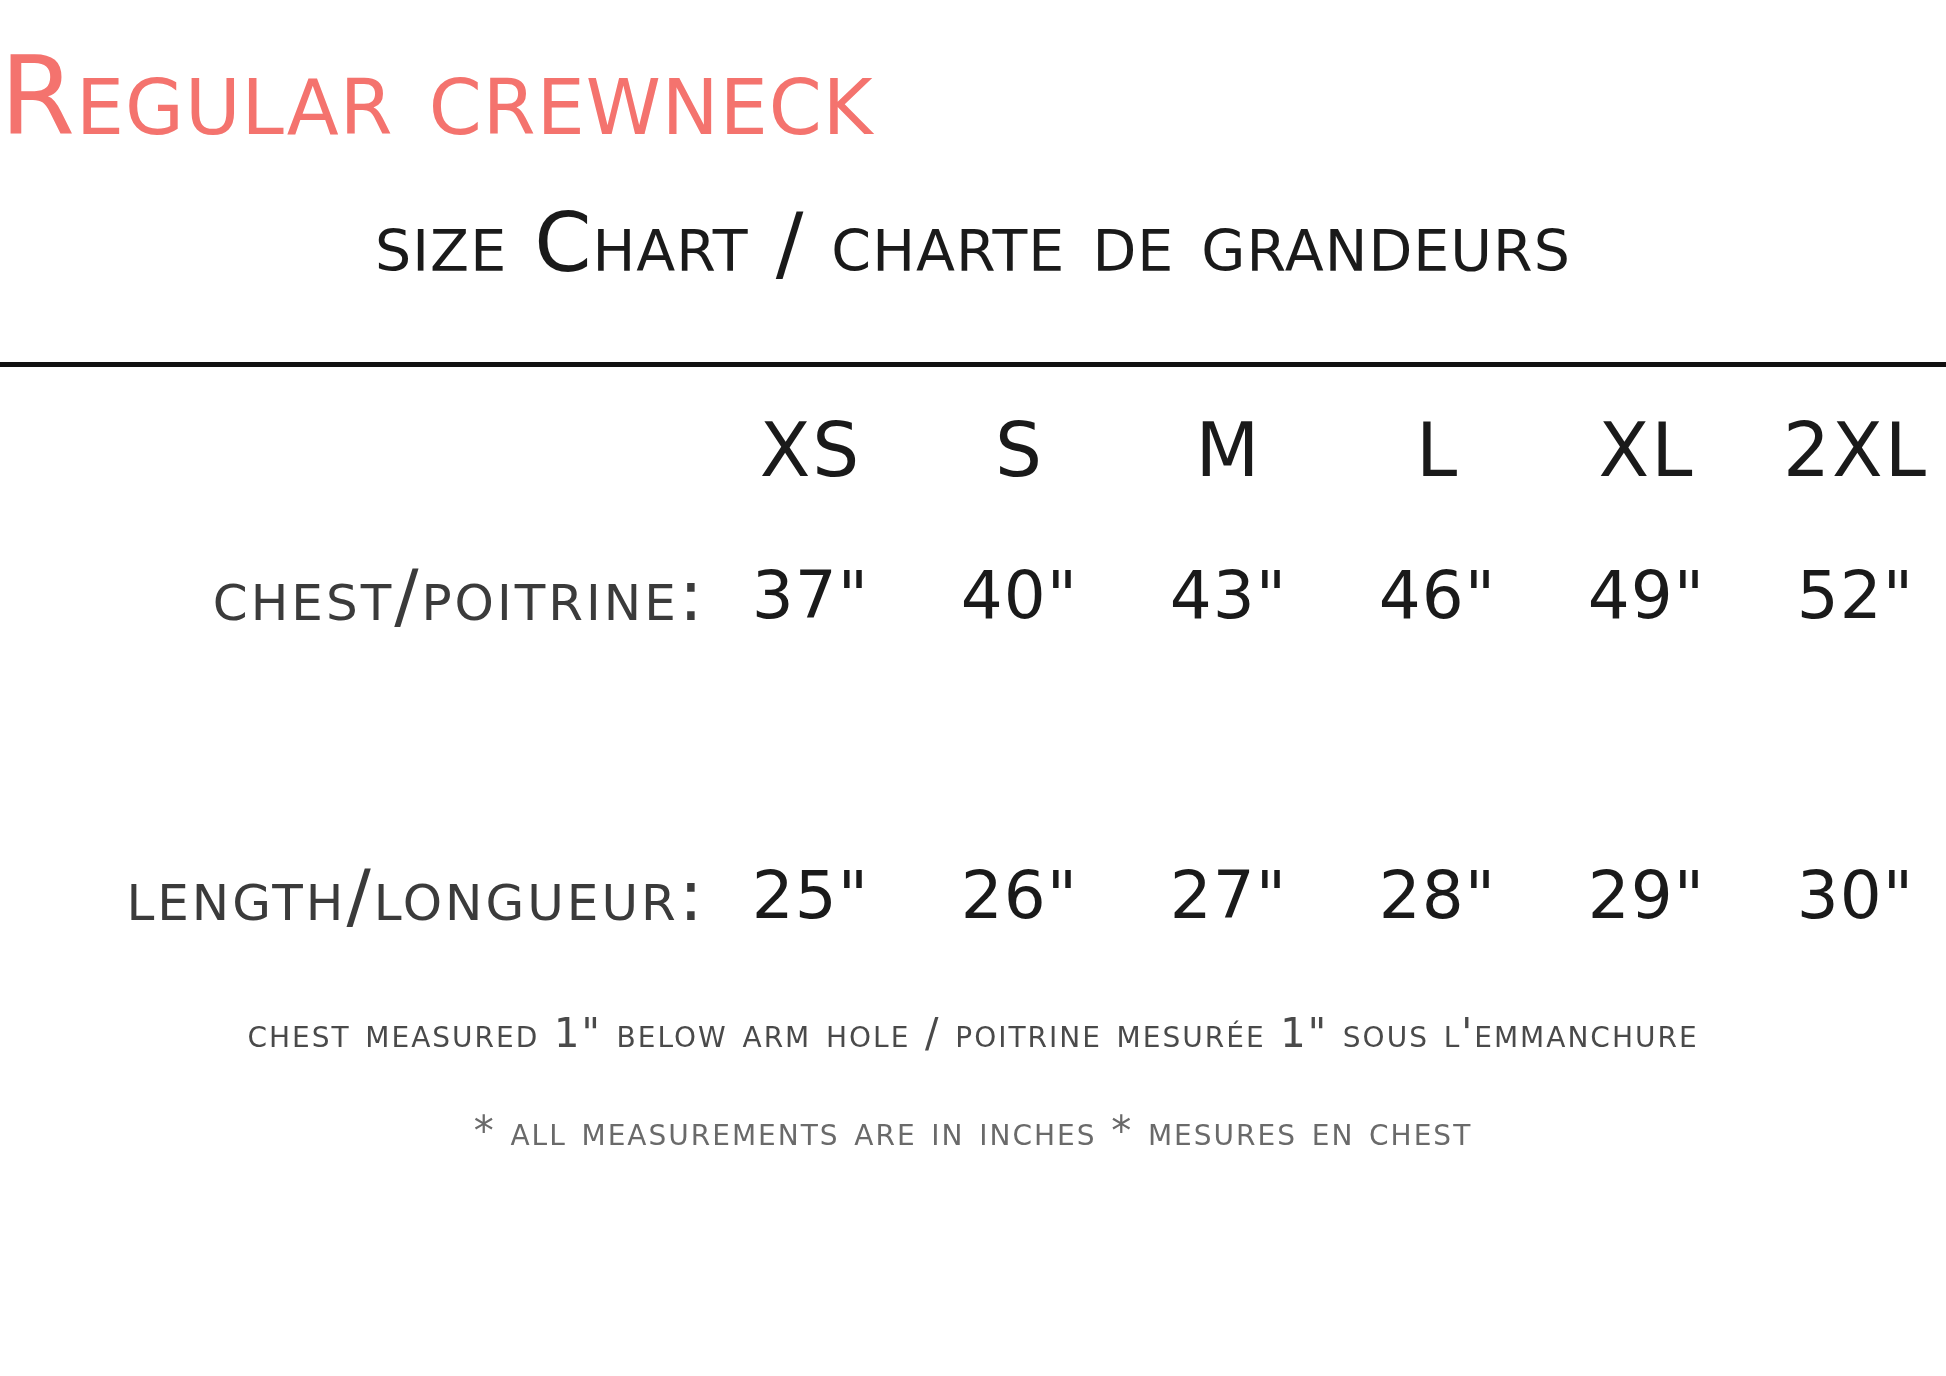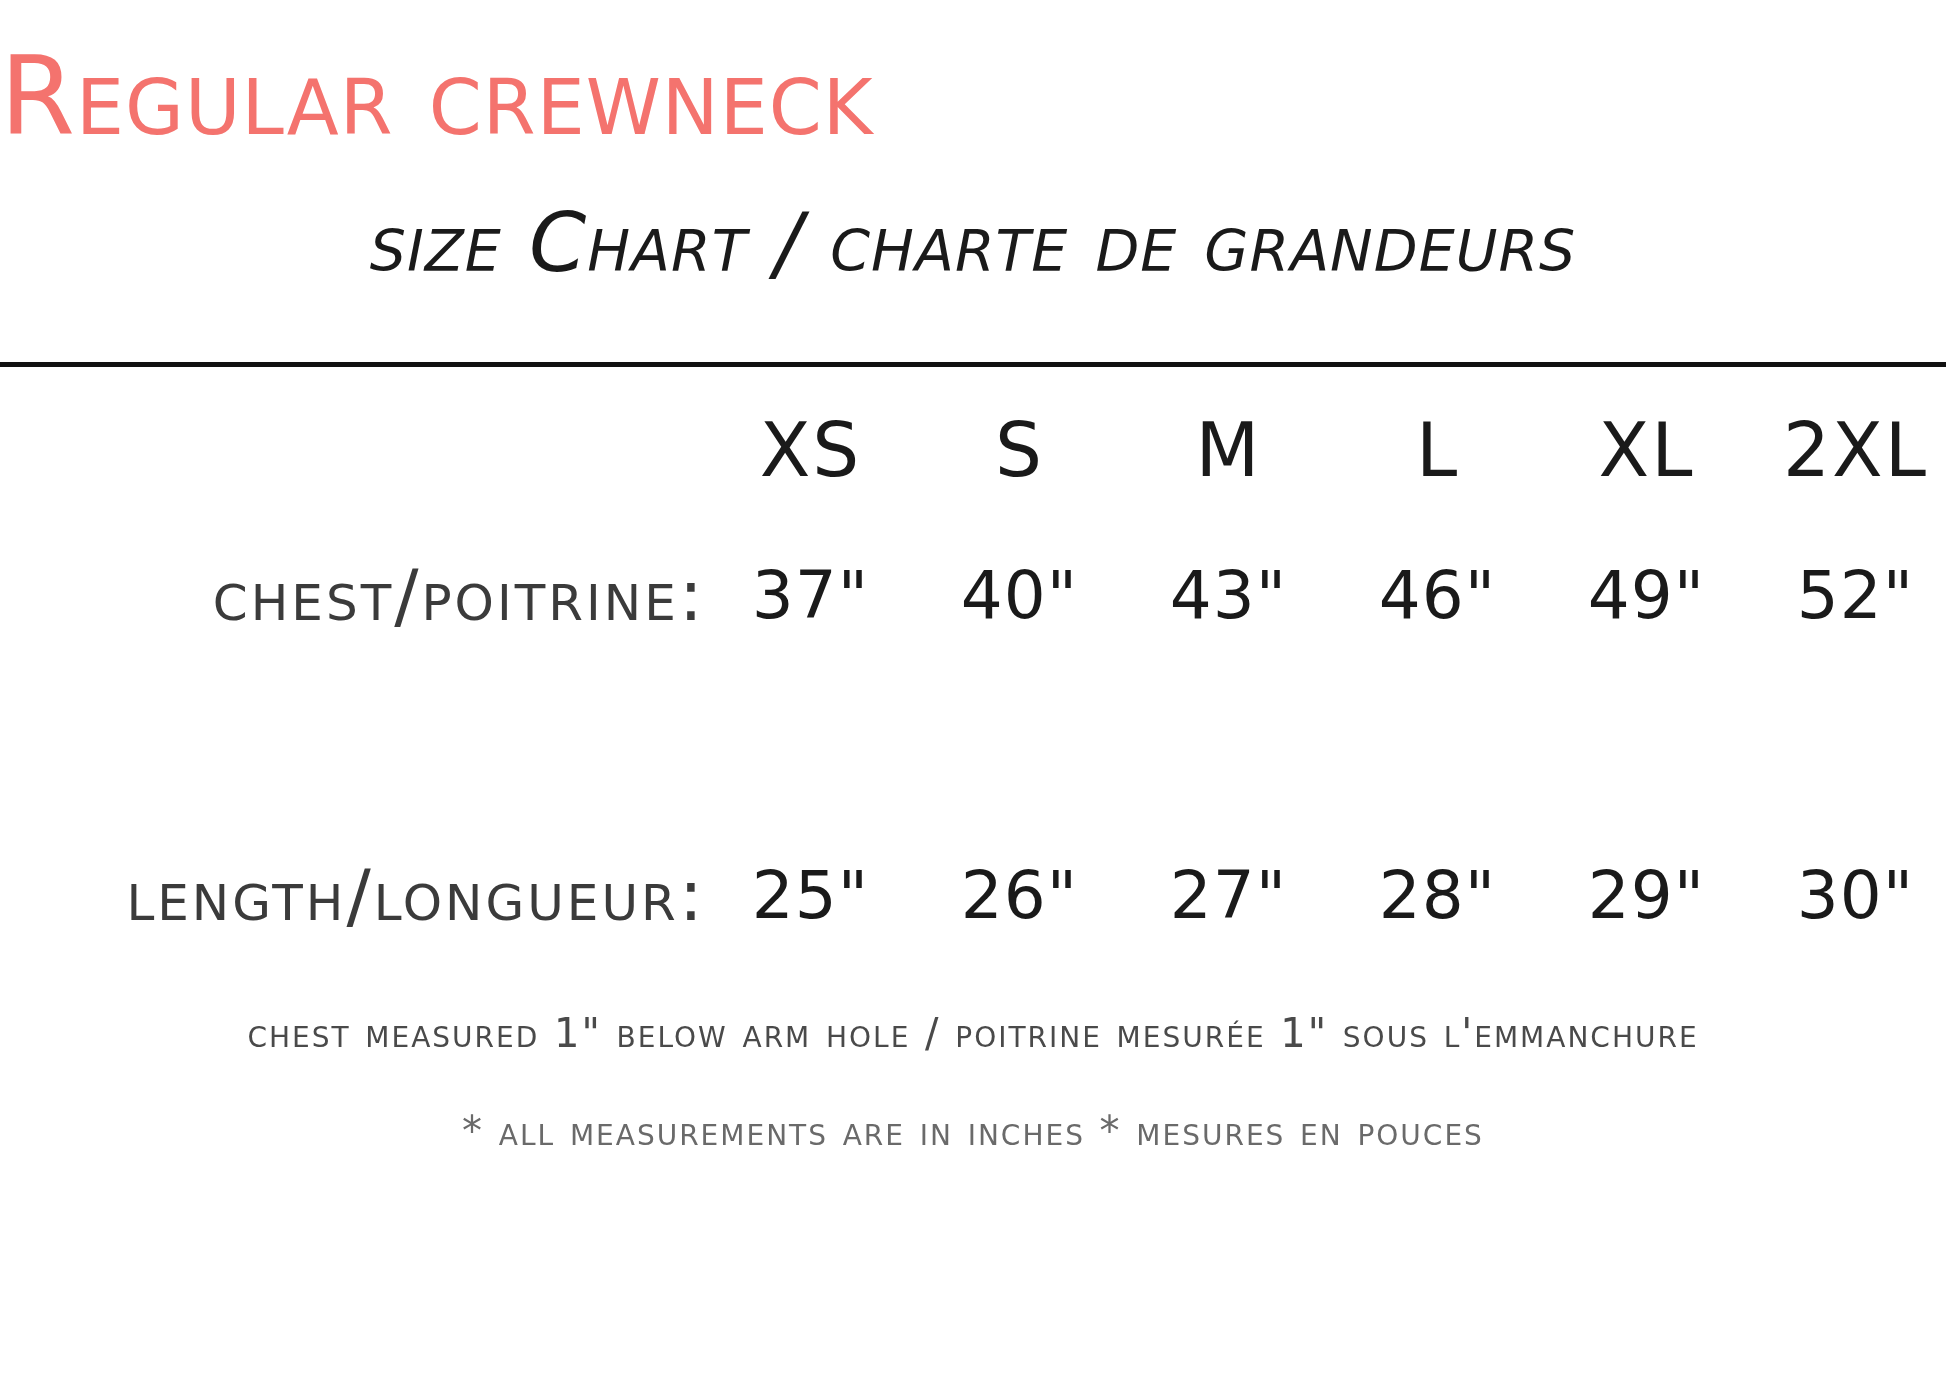--- a/index.html
+++ b/index.html
@@ -42,21 +42,20 @@
   .title-sub {
     position: absolute;
     top: 200px;
     left: 0;
     width: 100%;
     text-align: center;
     color: #1a1a1a;
     font-size: 82px;
     line-height: 1.05;
     font-weight: 400;
-    font-style: italic;
     font-family: "DejaVu Sans", "Liberation Sans", sans-serif;
     font-variant: small-caps;
     letter-spacing: 1px;
     white-space: nowrap;
   }
 
   .rule {
     position: absolute;
     top: 362px;
     left: 0;
@@ -192,16 +191,16 @@
         <td class="cell-value">27"</td>
         <td class="cell-value">28"</td>
         <td class="cell-value">29"</td>
         <td class="cell-value">30"</td>
       </tr>
     </tbody>
   </table>
 
   <div class="notes">
     <div class="note-line-1">chest measured 1" below arm hole  /  poitrine mesurée 1" sous l'emmanchure</div>
-    <div class="note-line-2">* all measurements are in inches  * mesures en pouces</div>
+    <div class="note-line-2">* all measurements are in inches  * mesures en chest</div>
   </div>
 
 </div>
 
 </body></html>

